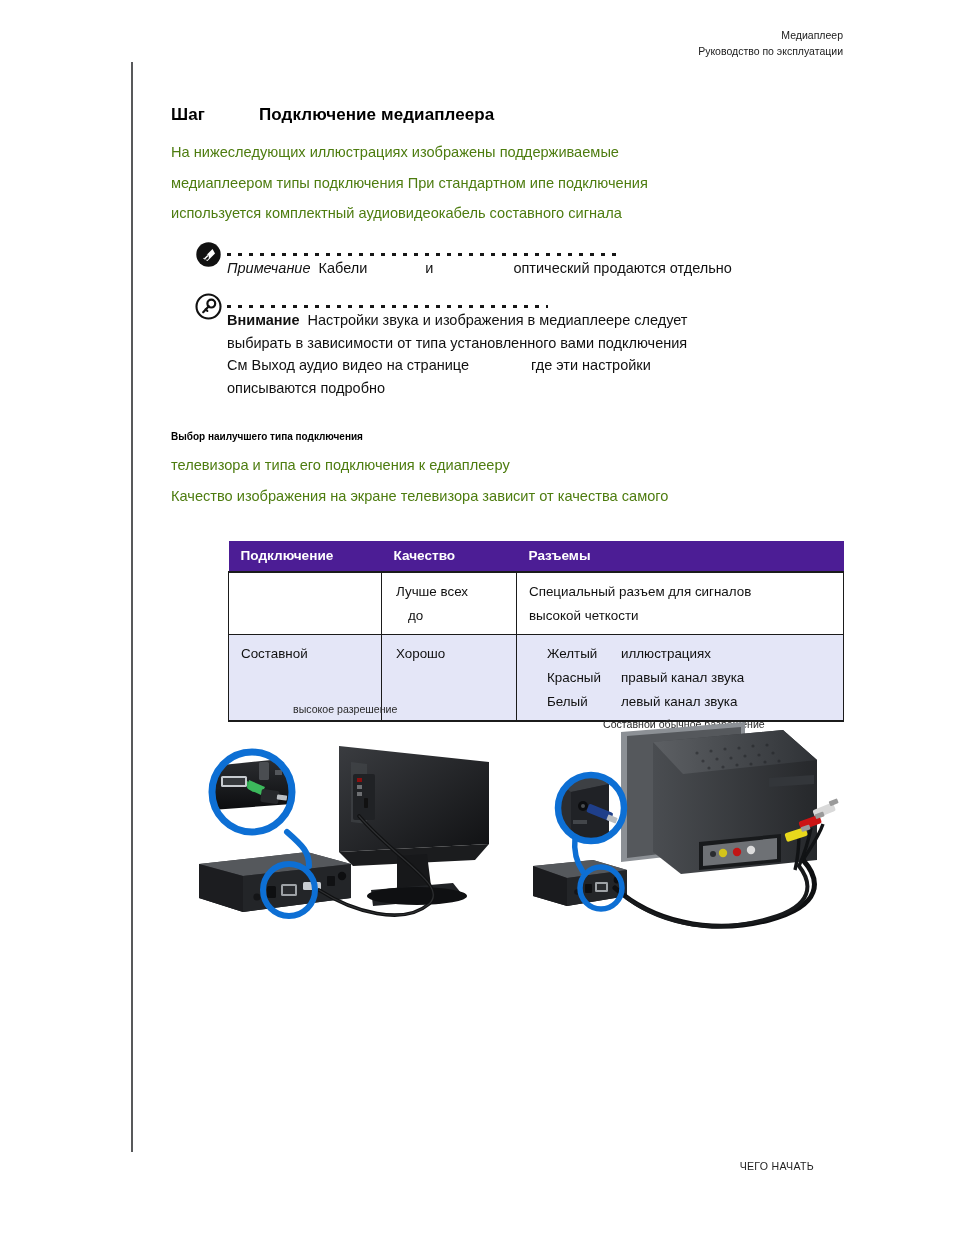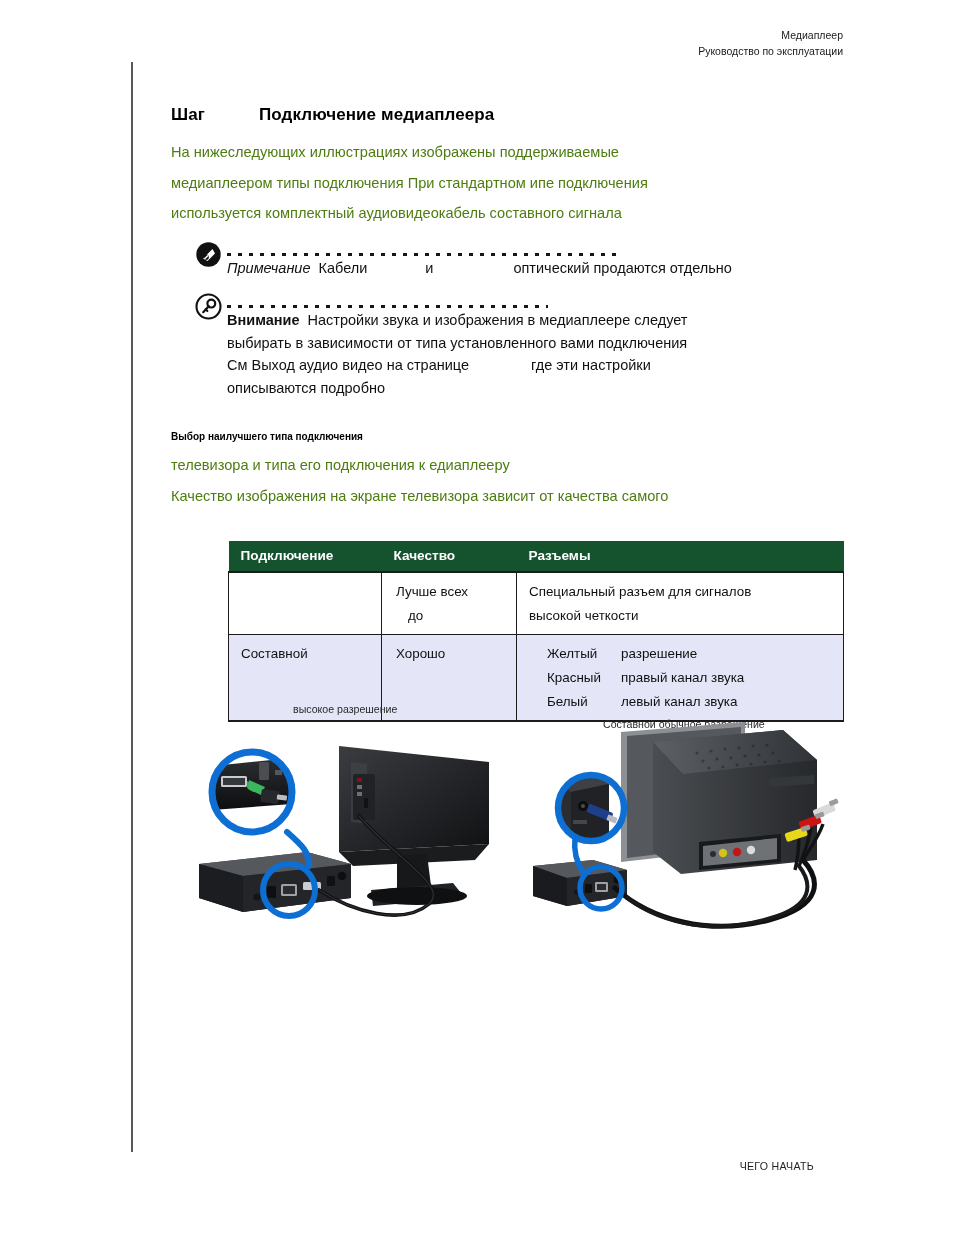--- a/index.html
+++ b/index.html
@@ -51,21 +51,21 @@
   .gap{display:inline-block;}
 
   h2.sub{
     margin:32px 0 12px 0;font-size:10px;font-weight:bold;
   }
 
   
   .tbl-wrap{margin:34px 0 0 57px;}
   table.conn{border-collapse:collapse;width:549px;table-layout:fixed;}
   table.conn th{
-    background:#14532d;color:#fff;font-size:13.6px;font-weight:bold;
+    background:#4c1d95;color:#fff;font-size:13.6px;font-weight:bold;
     text-align:left;padding:7px 10px 8px 12px;border:none;
   }
   table.conn td{
     font-size:13.4px;line-height:19px;color:#111;
     padding:9px 10px 9px 12px;vertical-align:top;
     border-left:1.5px solid #1b1b1b;border-right:1.5px solid #1b1b1b;
   }
   table.conn tr.r1 td{background:#ffffff;border-top:2px solid #1b1b1b;}
   table.conn tr.r2 td{background:#e4e6f7;border-top:1.5px solid #1b1b1b;border-bottom:2px solid #1b1b1b;}
   .c1{width:131px;} .c2{width:113px;} .c3{width:305px;}
@@ -170,21 +170,21 @@
             <td class="c3">
               <span class="jline">Специальный разъем для сигналов</span>
               <span class="jline">высокой четкости</span>
             </td>
           </tr>
           <tr class="r2">
             <td class="c1">Составной</td>
             <td class="c2 q">Хорошо</td>
             <td class="c3 j">
               <span class="jline">
-                <span class="jlabel">Желтый</span><span>разрешение</span>
+                <span class="jlabel">Желтый</span><span>иллюстрациях</span>
               </span>
               <span class="jline">
                 <span class="jlabel">Красный</span><span>правый канал звука</span>
               </span>
               <span class="jline">
                 <span class="jlabel">Белый</span><span>левый канал звука</span>
               </span>
             </td>
           </tr>
         </tbody>

